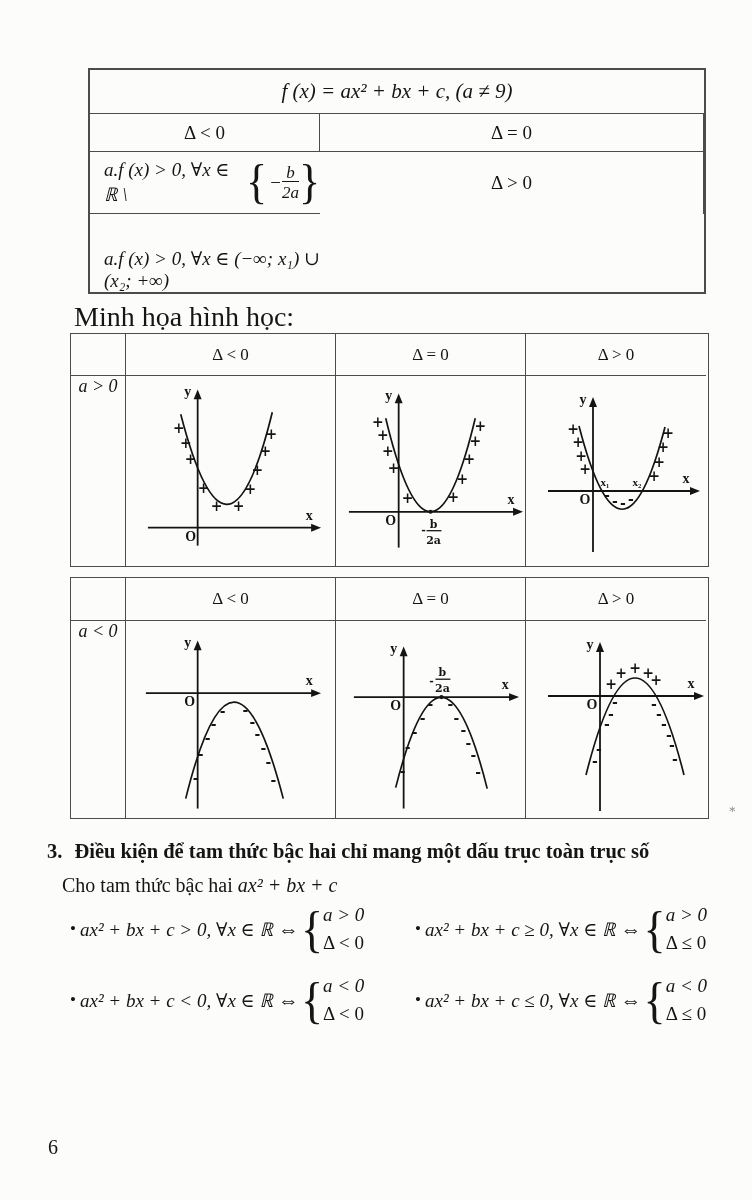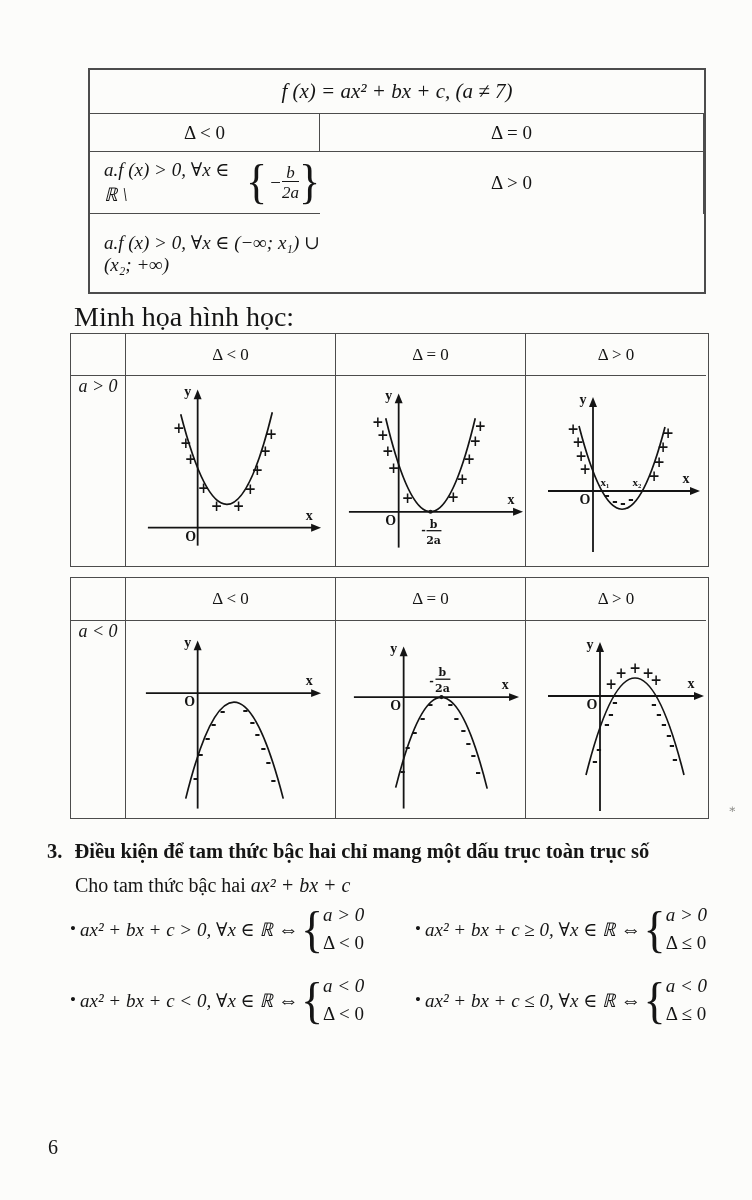--- a/index.html
+++ b/index.html
@@ -9,21 +9,21 @@
   
   .t1{position:absolute;left:88px;top:68px;width:614px;border:2px solid #4c4c4c;
       display:grid;grid-template-columns:230px 1fr;grid-template-rows:44px 38px 62px 78px;}
   .t1 .hd{grid-column:1/3;border-bottom:1.5px solid #4c4c4c;display:flex;align-items:center;justify-content:center;
           font-style:italic;font-size:21px;}
   .t1 .cond{border-right:1.5px solid #4c4c4c;border-bottom:1.5px solid #4c4c4c;
             display:flex;align-items:center;justify-content:center;font-size:19px;}
   .t1 .val{border-bottom:1.5px solid #4c4c4c;display:flex;align-items:center;padding-left:14px;
            font-style:italic;font-size:19px;}
   .t1 .last{border-bottom:none;}
-  .t1 .two{flex-direction:column;align-items:flex-start;justify-content:center;}
+  .t1 .two{flex-direction:column;align-items:flex-start;justify-content:flex-end;}
 
   .frac{display:inline-flex;flex-direction:column;align-items:center;line-height:1;font-size:17px;font-style:italic;}
   .frac .den{border-top:1.4px solid #151515;padding-top:2px;}
   .brace{font-size:44px;font-weight:400;line-height:1;transform:scaleY(1.1);font-style:normal;}
   .fsign{font-style:normal;margin:0 1px 0 3px;}
 
   .caption{position:absolute;left:74px;top:301px;font-size:28px;}
 
   
   .gt{position:absolute;left:70px;width:637px;border:1.8px solid #4c4c4c;
@@ -42,42 +42,42 @@
   .cv{stroke:#141414;stroke-width:1.7;fill:none;}
   .ah{fill:#141414;}
   .axl{font:700 14px "Liberation Serif",serif;fill:#141414;}
   .rt{font:700 11px "Liberation Serif",serif;fill:#141414;}
   .fr{font:700 11px "DejaVu Serif",serif;fill:#141414;}
   .frbar{stroke:#141414;stroke-width:1.3;}
   .sgn{font:700 14px "DejaVu Serif",serif;fill:#141414;text-anchor:middle;}
 
   
   .s3h{position:absolute;left:47px;top:840px;width:680px;font-weight:700;font-size:20.5px;display:flex;gap:12px;}
-  .s3sub{position:absolute;left:75px;top:874px;font-size:20px;}
+  .s3sub{position:absolute;left:62px;top:874px;font-size:20px;}
   .s3sub i{font-style:italic;}
   .bullets{position:absolute;left:70px;top:896px;width:660px;display:grid;
            grid-template-columns:345px 1fr;row-gap:5px;}
   .bi{display:flex;align-items:center;height:66px;font-size:19px;}
   .bi .dot{margin-right:4px;font-size:17px;}
   .bi .lhs{font-style:italic;margin-right:5px;white-space:nowrap;}
   .bi .arr{font-style:normal;font-size:21px;margin-right:2px;}
   .bi .brace{font-size:46px;}
   .sys{display:inline-flex;flex-direction:column;justify-content:center;line-height:1.5;}
   .sys .c1{font-style:italic;}
 
   .pageno{position:absolute;left:48px;top:1136px;font-size:20px;}
   .artifact{position:absolute;left:728px;top:802px;font-size:12px;color:#8a8a86;}
 </style>
 </head>
 <body>
 
 <div class="page">
 
   <div class="t1">
-    <div class="hd">f (x) = ax² + bx + c, (a ≠ 7)</div>
+    <div class="hd">f (x) = ax² + bx + c, (a ≠ 9)</div>
 
     <div class="cond">Δ &lt; 0</div>
 
     <div class="cond">Δ = 0</div>
     <div class="val">
       <span>a.f (x) &gt; 0, ∀x ∈ ℝ \</span>
       <span class="brace">{</span>
       <span class="fsign">−</span>
       <span class="frac">
         <span class="num">b</span>

